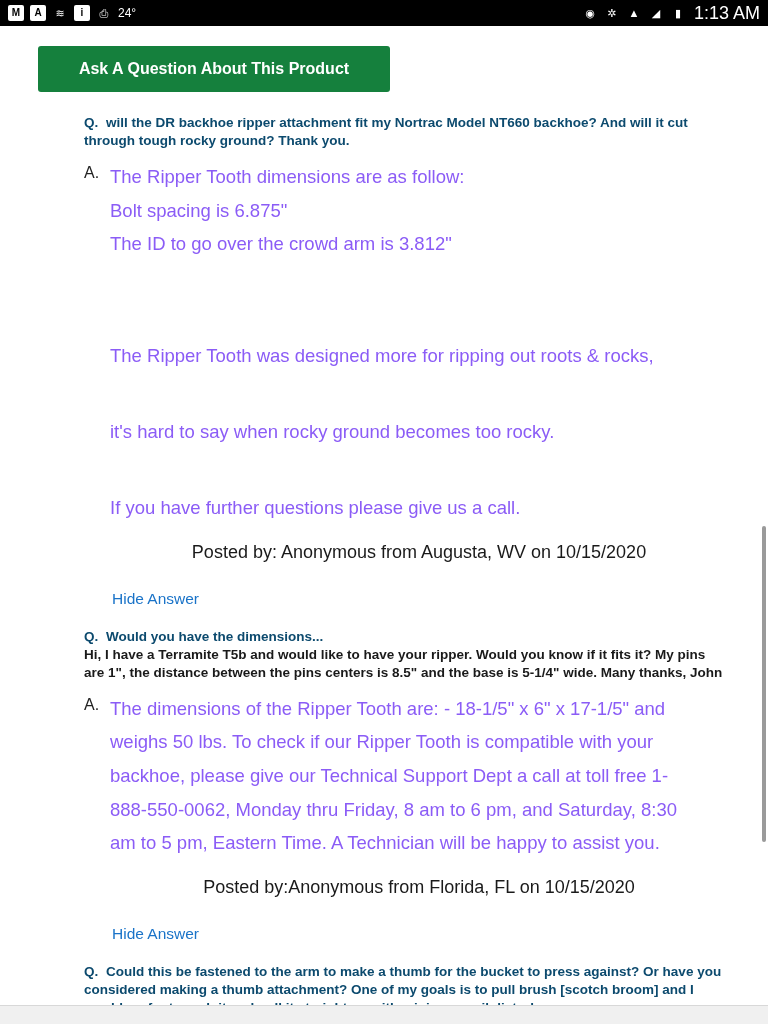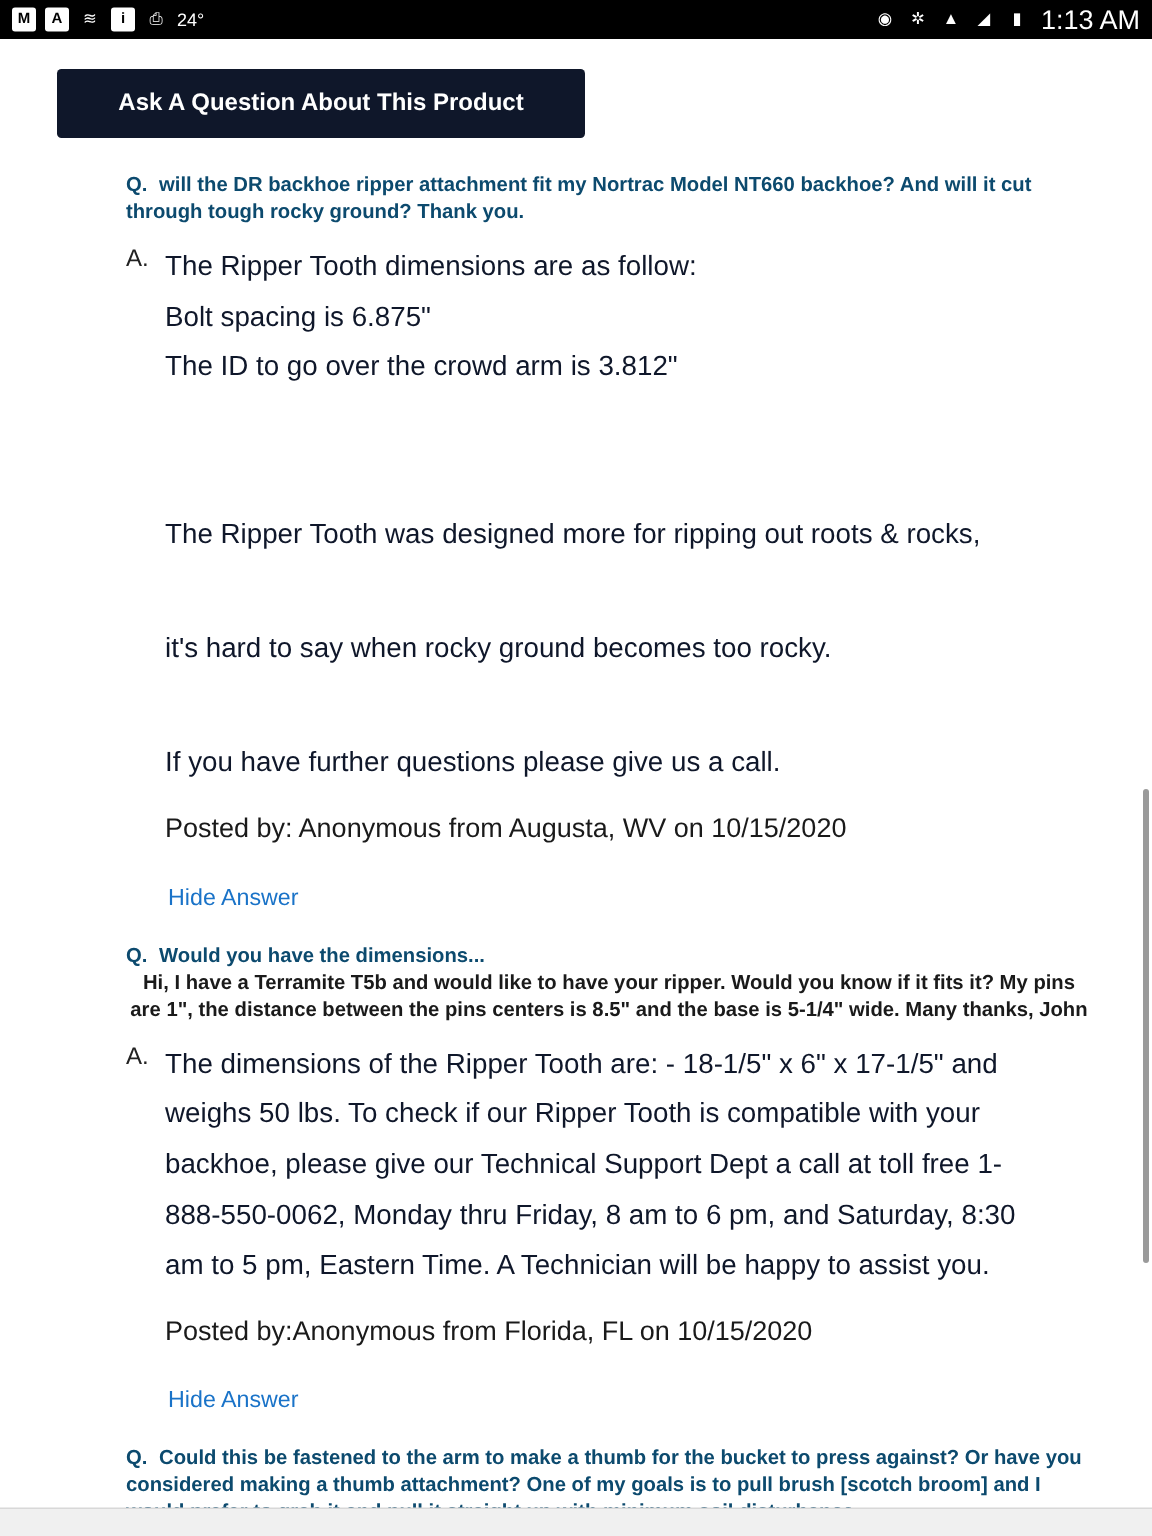--- a/index.html
+++ b/index.html
@@ -55,21 +55,21 @@
   }
   .content {
     padding: 0 22px 0 22px;
   }
 
   
   .ask-wrap { padding-top: 20px; padding-left: 16px; }
   .ask-btn {
     display: block;
     width: 352px;
-    background: #0f172a;
+    background: #15803d;
     color: #ffffff;
     border: none;
     border-radius: 3px;
     padding: 14px 10px;
     font-size: 16px;
     font-weight: bold;
     text-align: center;
     font-family: "Liberation Sans", sans-serif;
     cursor: pointer;
   }
@@ -83,51 +83,51 @@
     line-height: 1.33;
     margin: 0;
   }
   .q-label { margin-right: 4px; }
   .q-sub {
     font-size: 13.5px;
     font-weight: bold;
     color: #1a1a1a;
     line-height: 1.33;
     margin: 0;
-    text-align: center;
   }
 
   .a-block {
     display: flex;
     align-items: flex-start;
     margin-top: 10px;
   }
   .a-label {
     font-size: 16px;
     color: #222;
     width: 26px;
     flex: 0 0 26px;
     line-height: 1.55;
     padding-top: 1px;
   }
   .a-body { flex: 1 1 auto; }
   .a-text {
     font-size: 18.5px;
-    color: #0f172a;
+    color: #8b5cf6;
     line-height: 1.82;
     margin: 0;
     font-weight: normal;
   }
   .a-text.small-lines { line-height: 1.84; margin-top: 42px; }
   .a-gap { height: 36px; }
   .posted {
     font-size: 18px;
     color: #1a1a1a;
     margin-top: 14px;
     line-height: 1.5;
+    text-align: center;
   }
   .toggle-link {
     color: #1a73c8;
     font-size: 15.5px;
     margin-top: 6px;
     margin-left: 2px;
     display: inline-block;
     cursor: pointer;
   }
 

